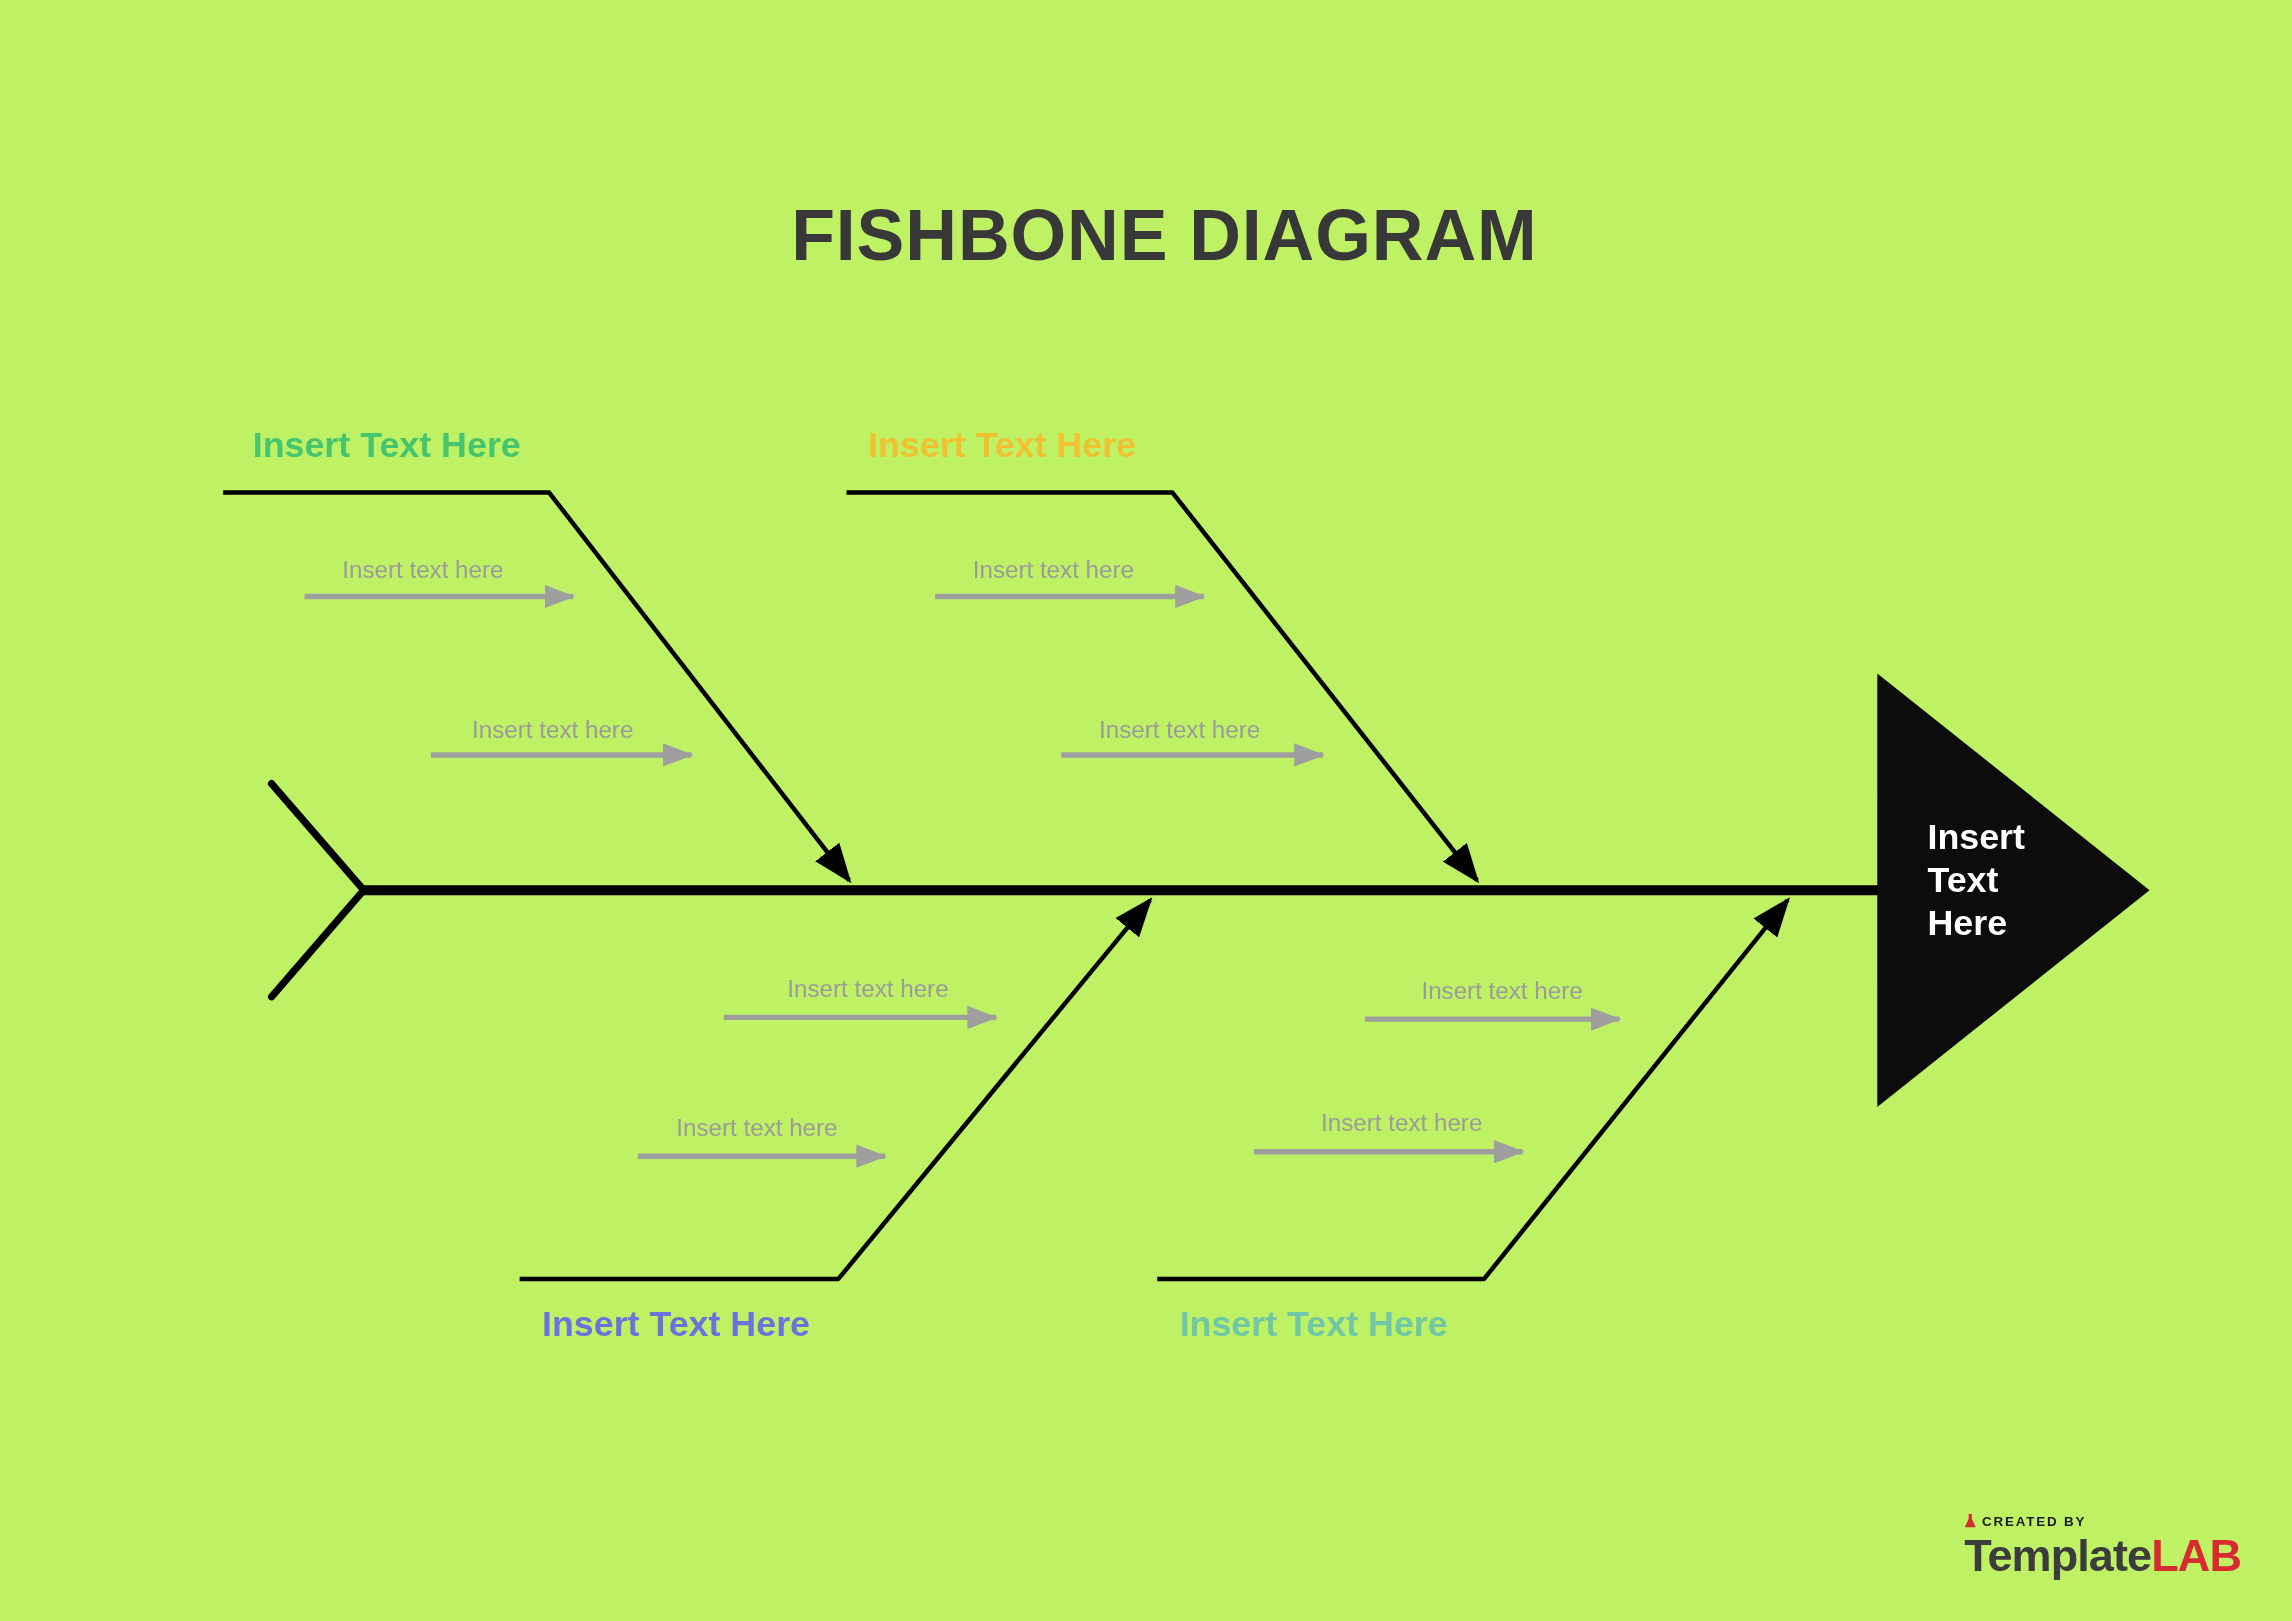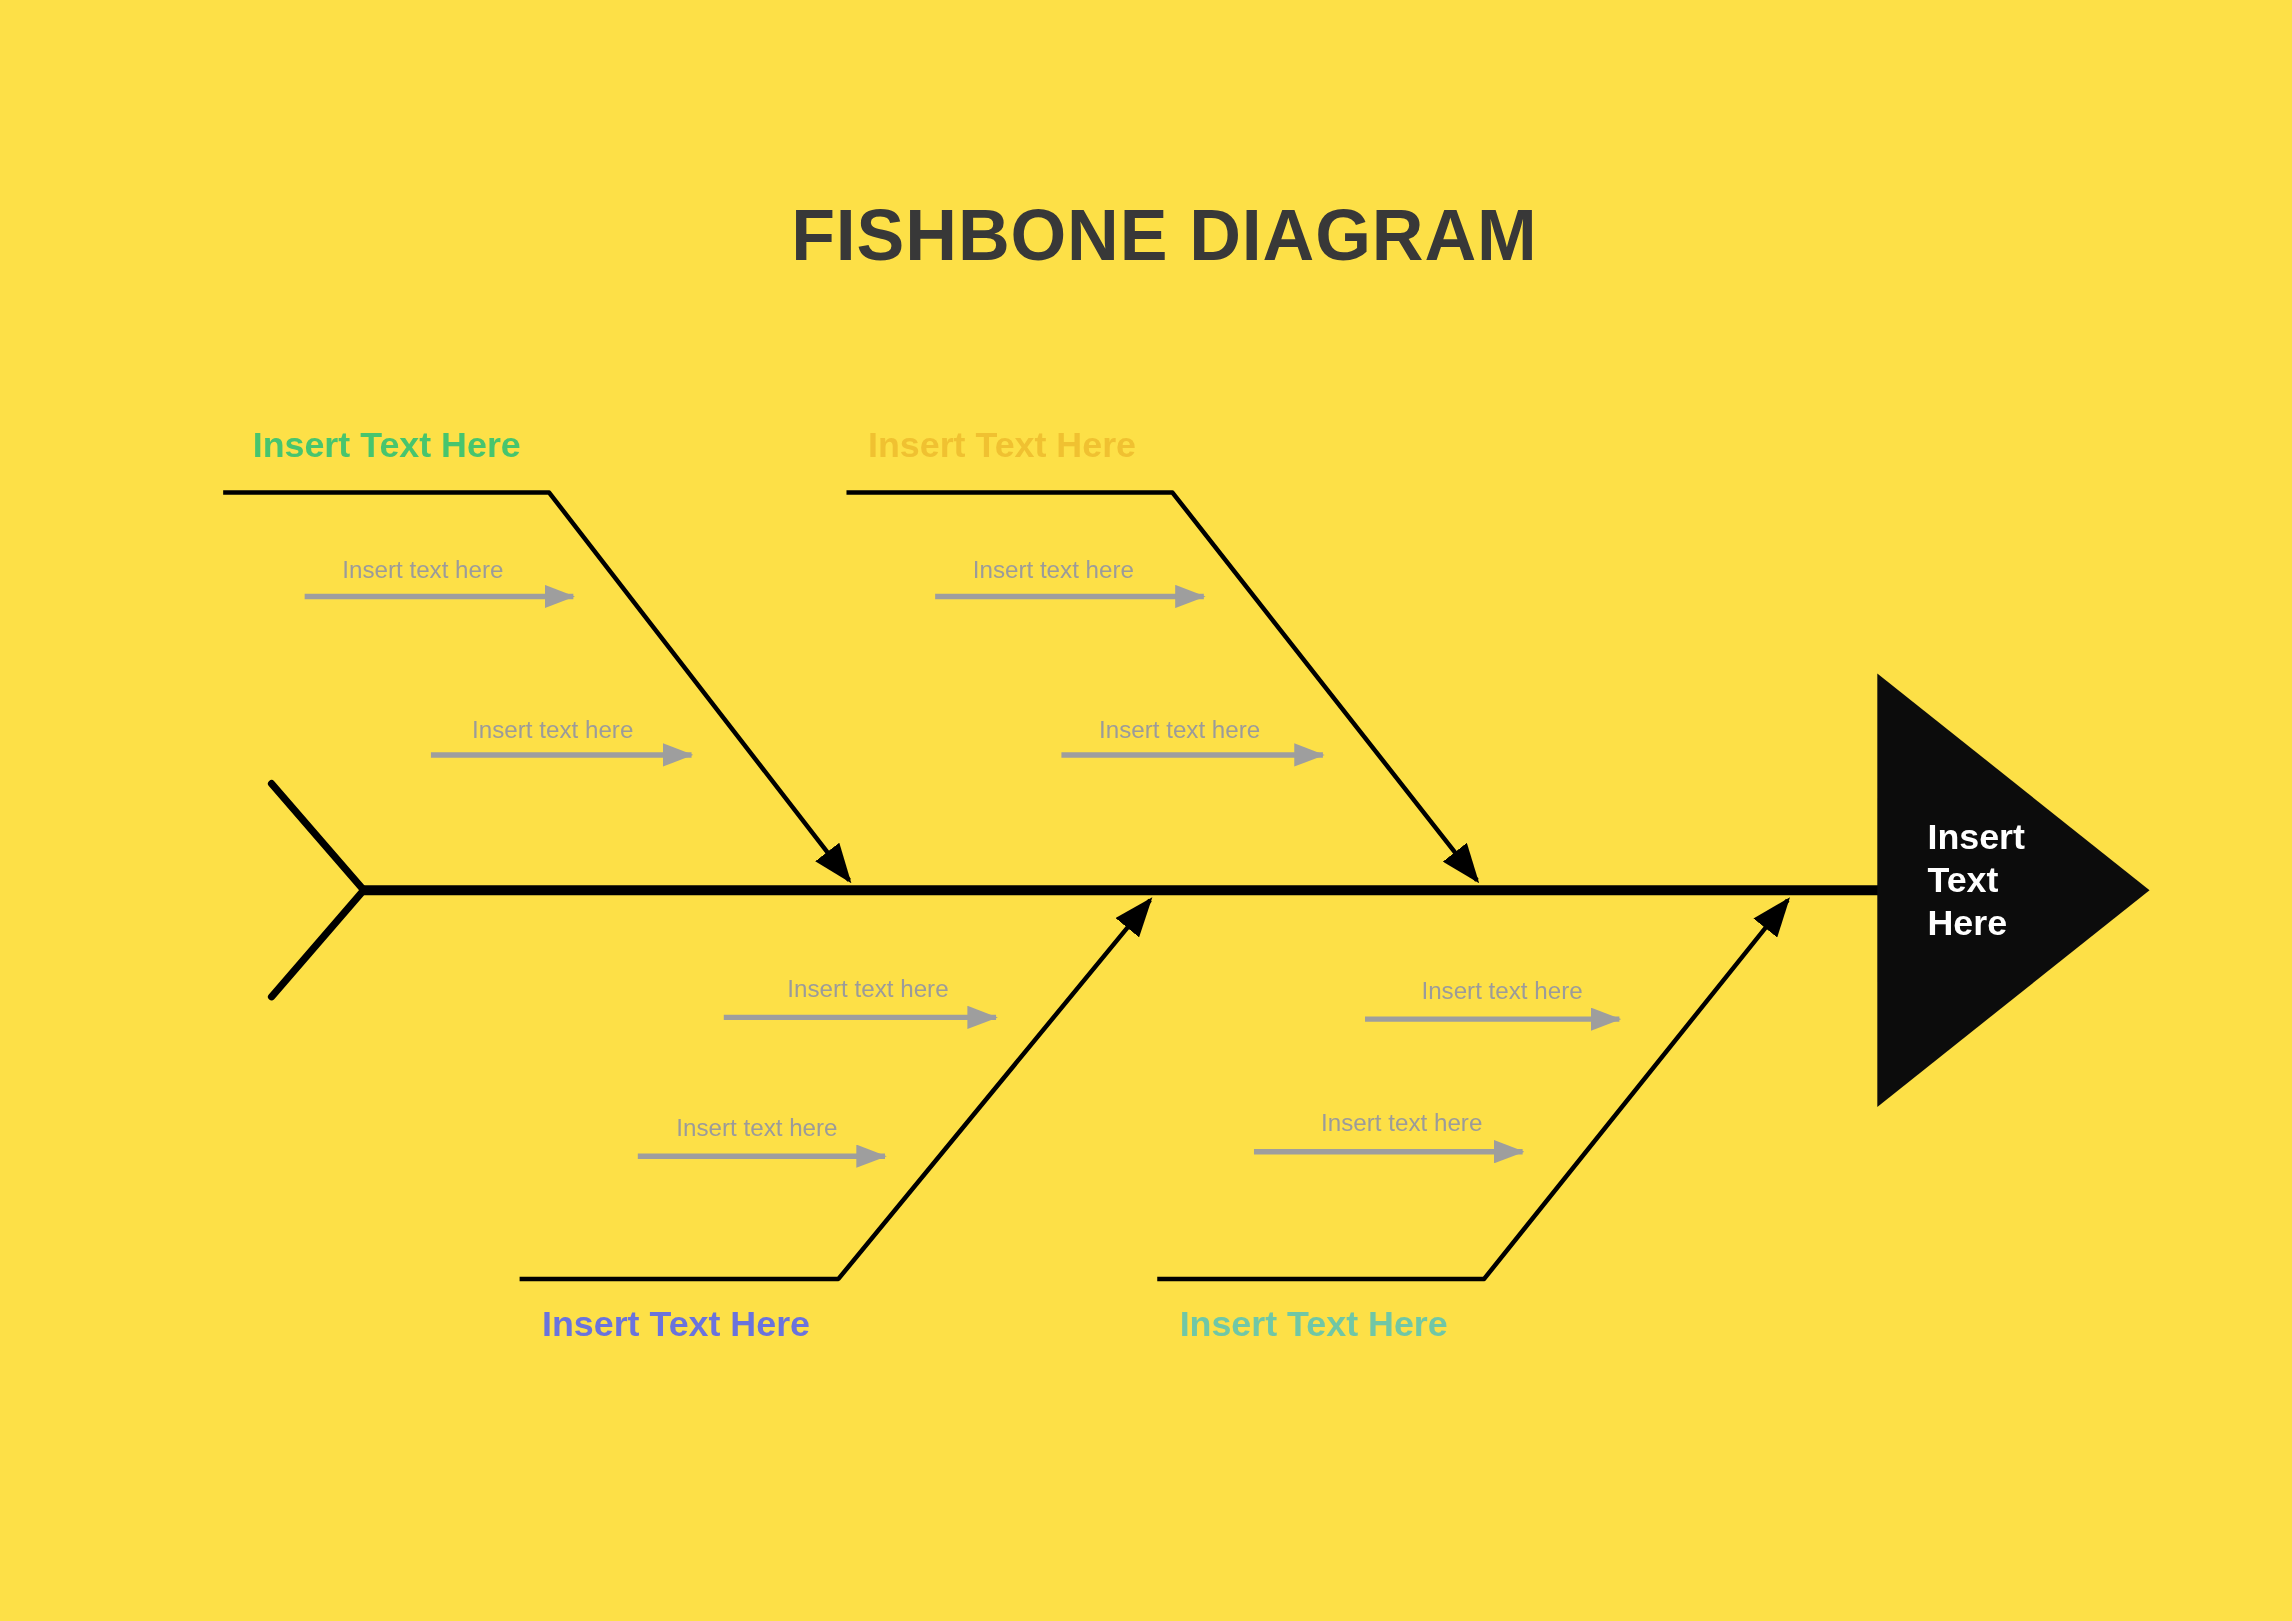--- a/index.html
+++ b/index.html
@@ -5,21 +5,21 @@
   html, body {
     margin: 0;
     padding: 0;
     background: #ffffff;
     font-family: "Liberation Sans", sans-serif;
   }
   .page {
     position: relative;
     width: 2293px;
     height: 1621px;
-    background: #fde047;
+    background: #bef264;
     overflow: hidden;
   }
   svg.diagram {
     position: absolute;
     left: 0;
     top: 0;
     width: 2293px;
     height: 1621px;
     display: block;
   }
@@ -149,15 +149,26 @@
     <line class="sub-arrow" x1="712" y1="1291" x2="988" y2="1291" marker-end="url(#arrow-gray)"></line>
 
     <path class="branch-bone" d="M1292,1428 H1657 L1996,1005" marker-end="url(#arrow-black)"></path>
     <text class="category-label" x="1317" y="1492" fill="#70c7a6">Insert Text Here</text>
     <text class="sub-label" x="1677" y="1116">Insert text here</text>
     <line class="sub-arrow" x1="1524" y1="1138" x2="1808" y2="1138" marker-end="url(#arrow-gray)"></line>
     <text class="sub-label" x="1565" y="1263">Insert text here</text>
     <line class="sub-arrow" x1="1400" y1="1286" x2="1700" y2="1286" marker-end="url(#arrow-gray)"></line>
   </svg>
 
+  <div class="logo">
+    <div class="logo-top">
+      <svg width="12.5" height="16" viewBox="0 0 16 20">
+        <path d="M6 1 h4 v6 l5 11 h-14 l5 -11 z" fill="#d62c30"></path>
+      </svg>
+      <span class="created-by">CREATED BY</span>
+    </div>
+    <div class="brand">
+      <span class="brand-primary">Template</span><span class="brand-accent">LAB</span>
+    </div>
+  </div>
 
 </div>
 
 
 </body></html>

